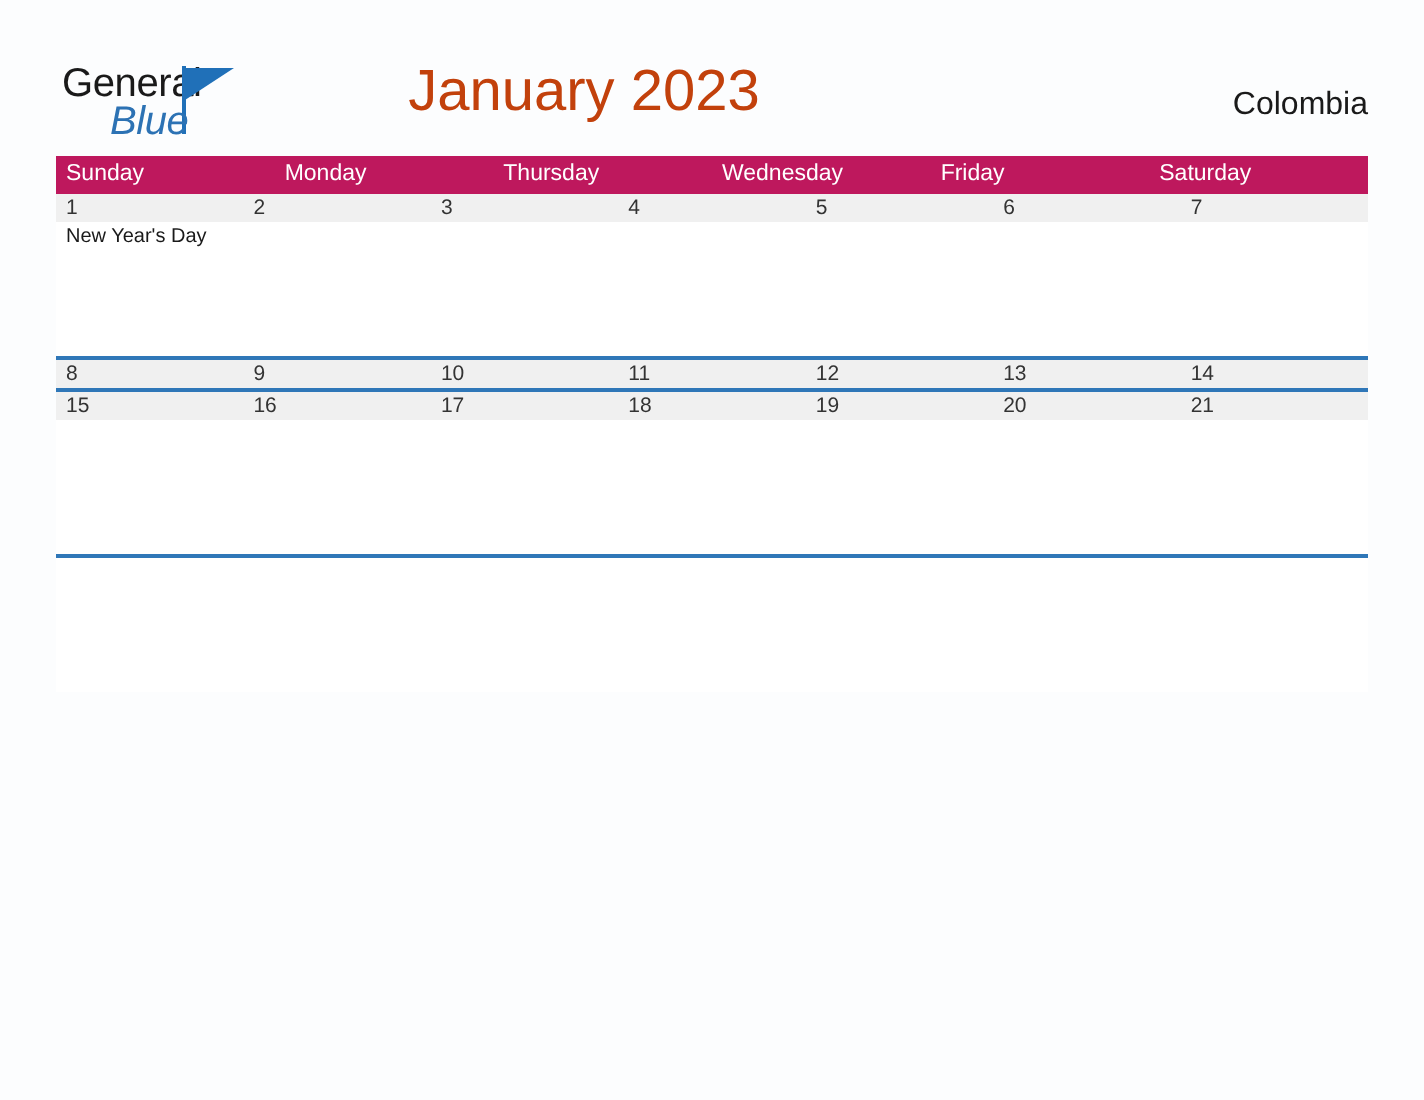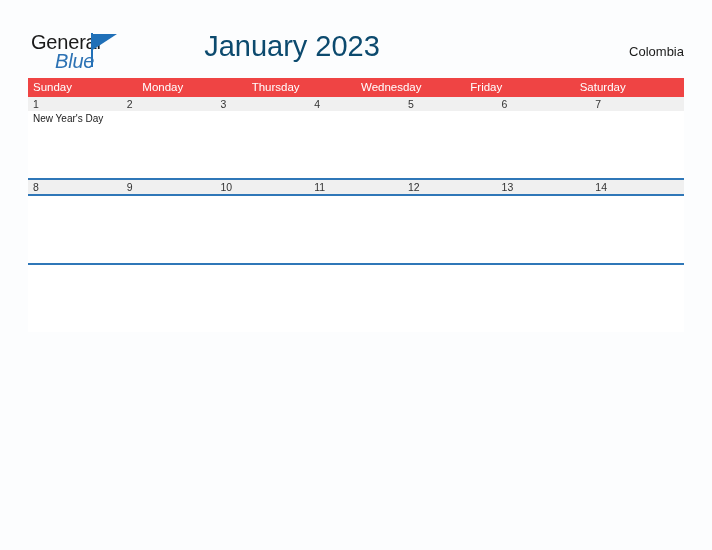--- a/index.html
+++ b/index.html
@@ -79,47 +79,47 @@
     background: #2070b8;
   }
 
   .cal-title {
     position: absolute;
     left: 0;
     top: 30px;
     width: 584px;
     text-align: center;
     font-size: 29px;
-    color: #0c4a6e;
+    color: #c2410c;
     font-family: "Liberation Sans", sans-serif;
     letter-spacing: 0px;
   }
 
   .region {
     position: absolute;
     right: 28px;
     top: 44px;
-    font-size: 13px;
+    font-size: 16px;
     color: #1a1a1a;
     font-family: "Liberation Sans", sans-serif;
   }
 
   
   .calendar {
     position: absolute;
     left: 28px;
     top: 78px;
     width: 656px;
   }
 
   .dow-row {
     display: flex;
     width: 656px;
     height: 19px;
-    background: #ef4444;
+    background: #be185d;
   }
   .dow-cell {
     flex: 1 1 0;
     box-sizing: border-box;
     padding-left: 5px;
     color: #ffffff;
     font-size: 11.5px;
     line-height: 19px;
     font-family: "Liberation Sans", sans-serif;
     white-space: nowrap;
@@ -234,20 +234,29 @@
         <div class="date-cell">10</div>
         <div class="date-cell">11</div>
         <div class="date-cell">12</div>
         <div class="date-cell">13</div>
         <div class="date-cell">14</div>
       </div>
     </div>
 
     <div class="week">
       <div class="week-rule"></div>
+      <div class="date-band">
+        <div class="date-cell">15</div>
+        <div class="date-cell">16</div>
+        <div class="date-cell">17</div>
+        <div class="date-cell">18</div>
+        <div class="date-cell">19</div>
+        <div class="date-cell">20</div>
+        <div class="date-cell">21</div>
+      </div>
       <div class="body-band">
         <div class="body-cell"></div>
         <div class="body-cell"></div>
         <div class="body-cell"></div>
         <div class="body-cell"></div>
         <div class="body-cell"></div>
         <div class="body-cell"></div>
         <div class="body-cell"></div>
       </div>
     </div>

